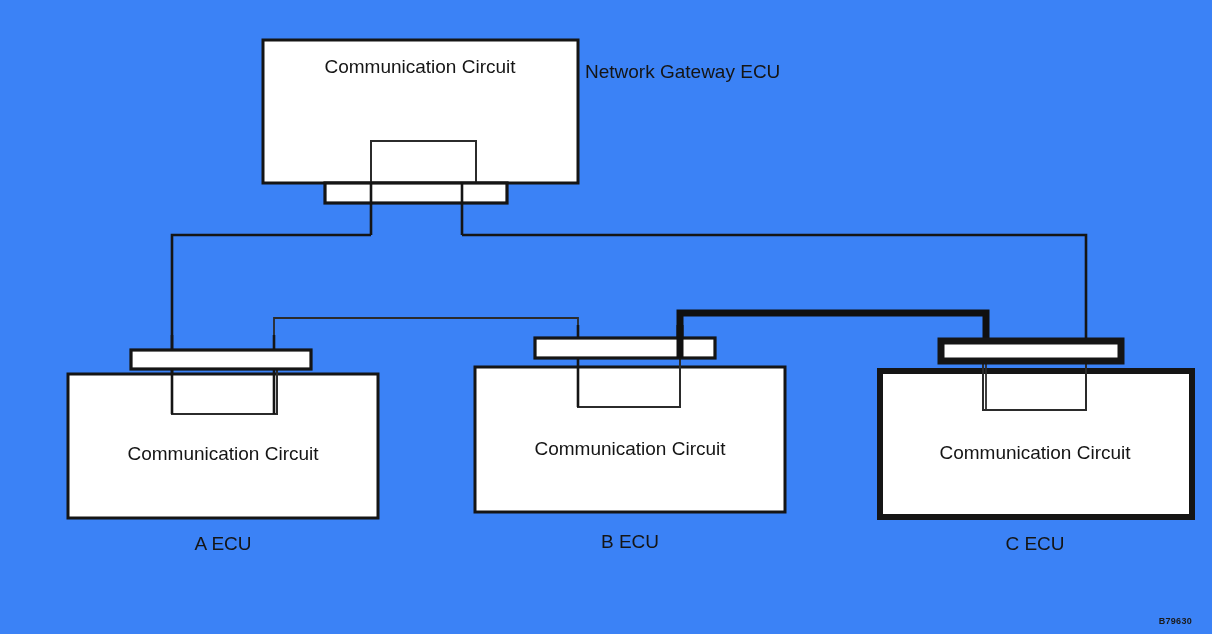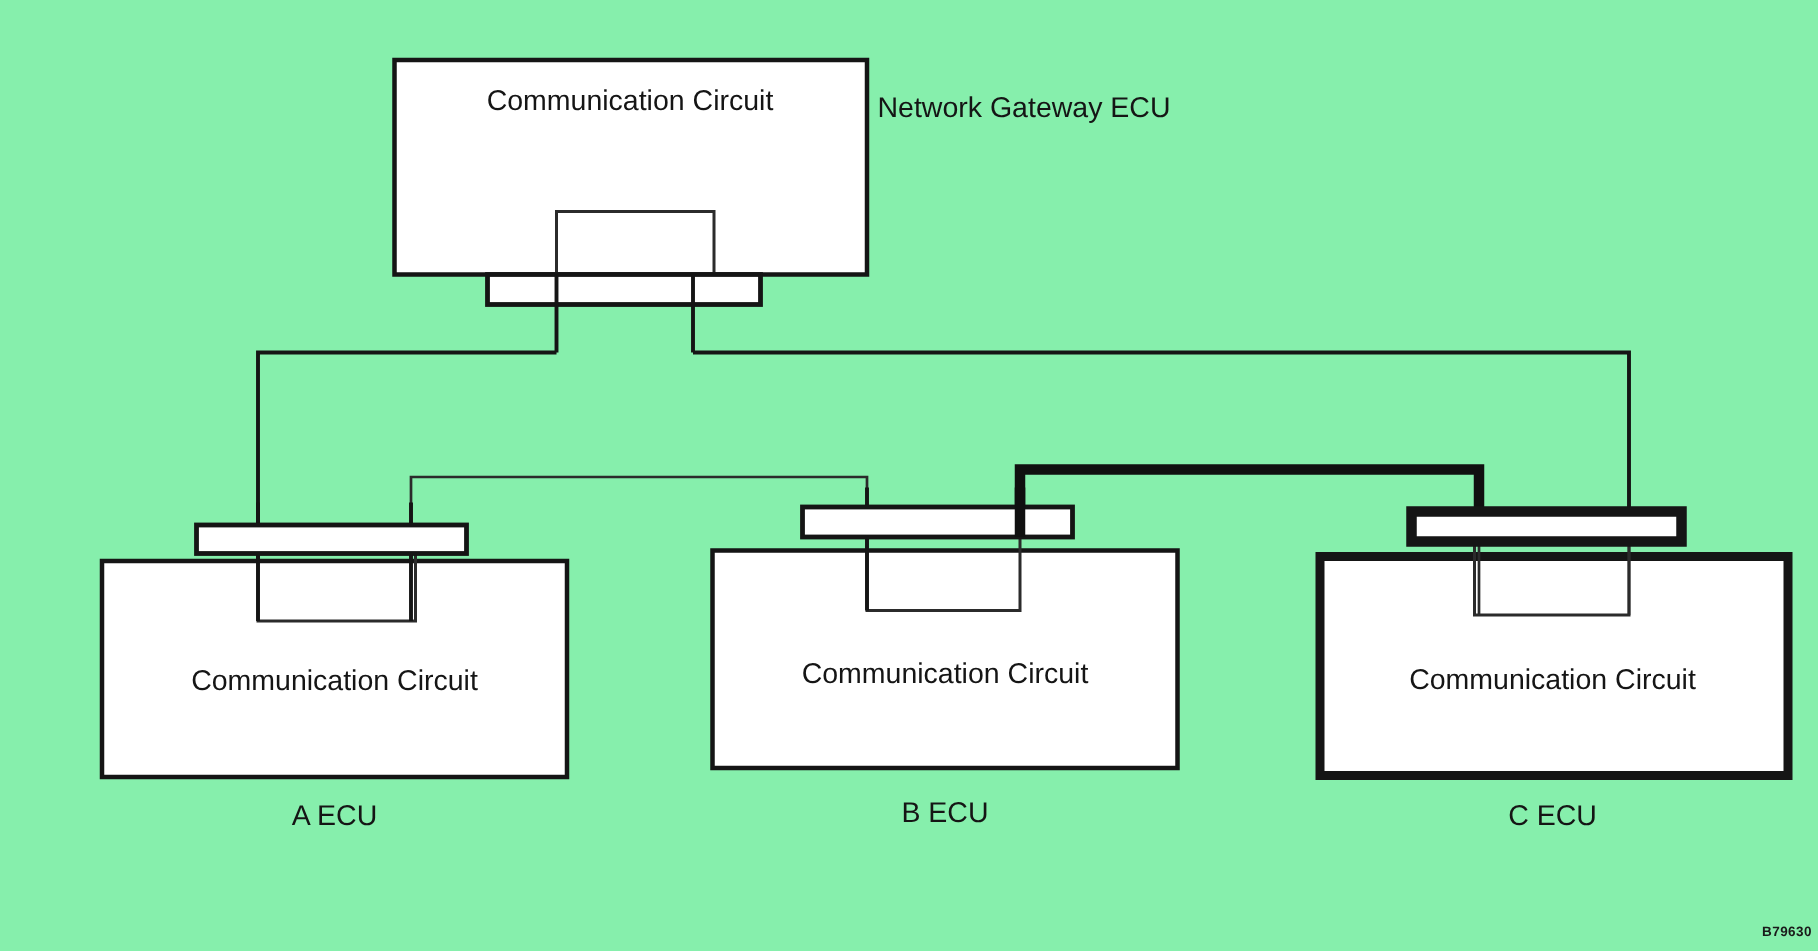--- a/index.html
+++ b/index.html
@@ -10,21 +10,21 @@
   body {
     width: 1212px;
     height: 634px;
     font-family: "Liberation Sans", sans-serif;
     overflow: hidden;
   }
   #diagram-root {
     position: relative;
     width: 1212px;
     height: 634px;
-    background: #86efac;
+    background: #3b82f6;
   }
   svg#wiring-diagram {
     position: absolute;
     top: 0;
     left: 0;
     width: 1212px;
     height: 634px;
     display: block;
   }
   .ecu-body {
@@ -96,21 +96,21 @@
     text-anchor: middle;
   }
   .gateway-label {
     font-family: "Liberation Sans", sans-serif;
     font-size: 19px;
     fill: #151515;
     text-anchor: start;
   }
   .ref-code {
     position: absolute;
-    right: 4px;
+    right: 20px;
     bottom: 8px;
     font-family: "Liberation Sans", sans-serif;
     font-size: 9px;
     font-weight: bold;
     letter-spacing: 0.3px;
     color: #1a1a1a;
   }
 </style>
 </head>
 <body>

